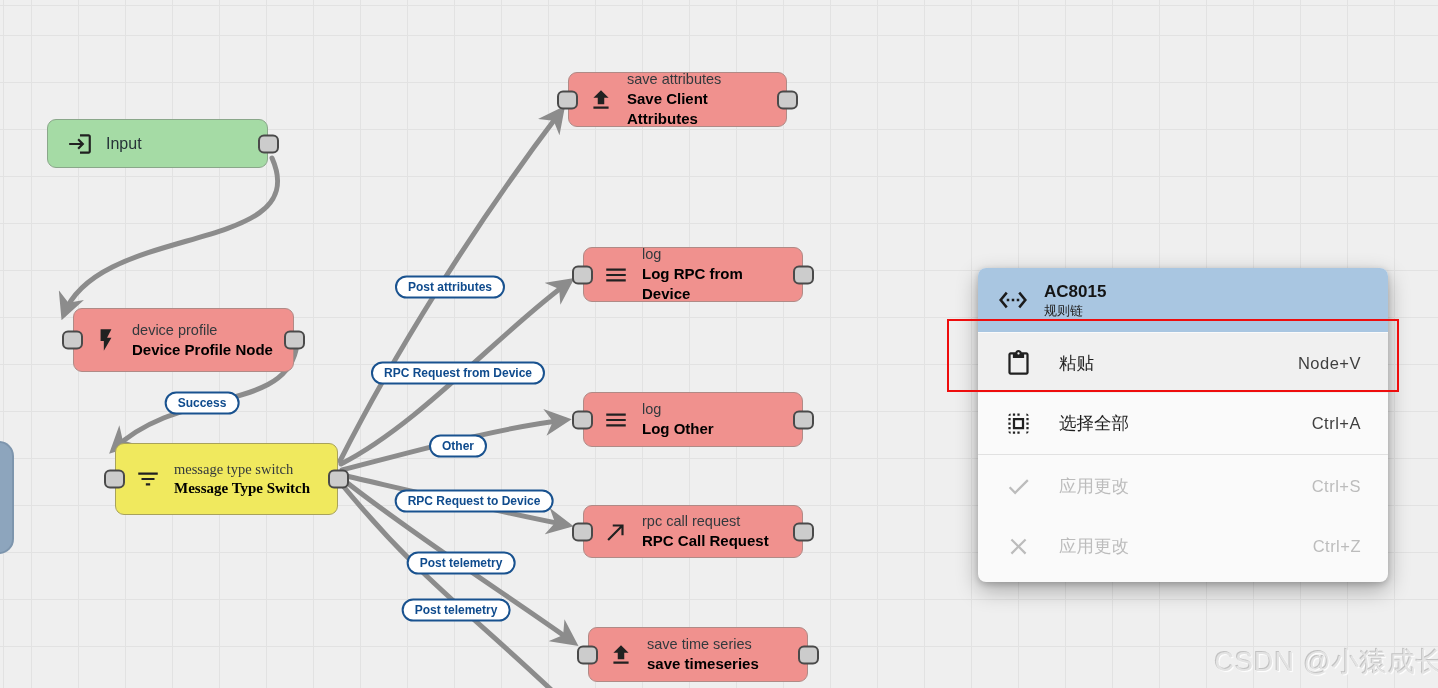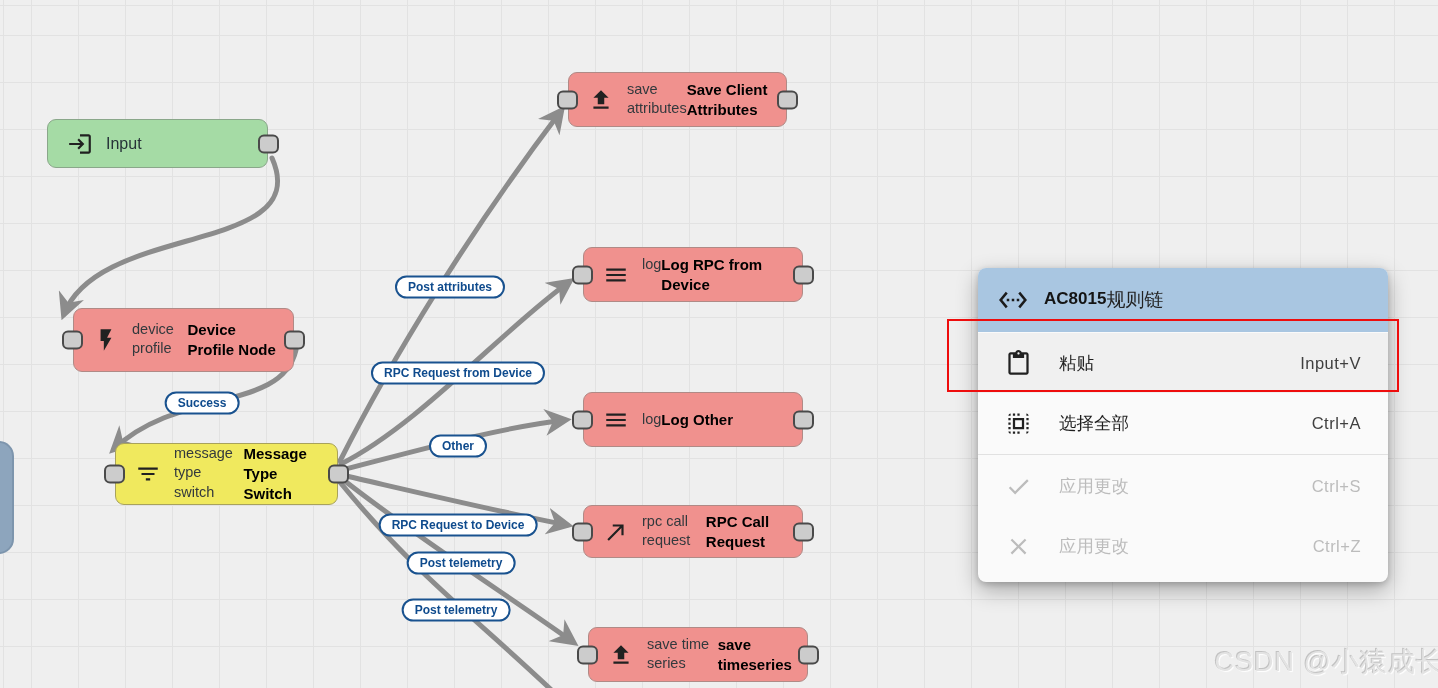--- a/index.html
+++ b/index.html
@@ -16,21 +16,21 @@
 
   .node {
     position:absolute; z-index:3;
     display:flex; align-items:center; gap:13px;
     padding:0 14px 0 19px;
     border:1px solid #93958f; border-radius:9px;
     color:#2d3436;
   }
   .node .nicon { flex:0 0 auto; width:26px; height:26px; }
   .node .nicon svg { width:26px; height:26px; fill:#212121; }
-  .ntext { display:flex; line-height:1.32; }
+  .ntext { display:flex; flex-direction:column; line-height:1.32; }
   .ntype { font-size:14.5px; font-weight:400; color:#33393d; }
   .nname { font-size:15px; font-weight:700; color:#000000; }
   .node-green  { background:#a5dba5; border-color:#8aa78a; }
   .node-pink   { background:#f0918e; border-color:#b08a86; }
   .node-yellow { background:#f0e95e; border-color:#a8a25c; }
   .single-label { font-size:16px; font-weight:500; color:#263238; }
 
   .port {
     position:absolute; width:21px; height:19px;
     background:#cccccc; border:2px solid #4a4a4a; border-radius:6px;
@@ -54,23 +54,23 @@
   #context-menu {
     position:absolute; left:978px; top:268px; width:410px; z-index:10;
     background:#fafafa; border-radius:8px;
     box-shadow:0 8px 22px rgba(0,0,0,.30), 0 2px 6px rgba(0,0,0,.18);
   }
   .menu-header {
     height:64px; background:#a9c6e1; border-radius:8px 8px 0 0;
     display:flex; align-items:center; padding:0 20px; gap:16px;
   }
   .menu-header .hicon svg { width:30px; height:30px; fill:#1b1b1b; display:block; }
-  .htext { display:flex; flex-direction:row; line-height:1.25; }
+  .htext { display:flex; flex-direction:column; line-height:1.25; }
   .htitle { font-size:17px; font-weight:700; color:#141414; }
-  .hsub   { font-size:19px; font-weight:400; color:#232323;text-align:center; }
+  .hsub   { font-size:13px; font-weight:400; color:#232323; }
   .menu-body { padding:1px 0 6px 0; }
   .menu-item {
     height:60px; display:flex; align-items:center; padding:10px 27px;
     cursor:pointer; background:transparent;
   }
   .menu-item.hovered { background:#f0f0f0; }
   .mi-icon { width:27px; height:27px; flex:0 0 auto; }
   .mi-icon svg { width:27px; height:27px; fill:#212121; display:block; }
   .mi-label { margin-left:27px; font-size:17.5px; color:#1f1f1f; }
   .mi-shortcut { margin-left:auto; font-size:16.5px; color:#3f3f3f; letter-spacing:.5px; }
@@ -132,21 +132,21 @@
         </svg>
     </span>
     <span class="ntext">
       <span class="ntype">device profile</span>
       <span class="nname">Device Profile Node</span>
     </span>
     <span class="port pl"></span>
     <span class="port pr"></span>
   </div>
 
-  <div class="node node-yellow" style="left:115px; top:443px; width:223px; height:62px;">
+  <div class="node node-yellow" style="left:115px; top:443px; width:223px; height:72px;font-family:Liberation Serif, serif;">
     <span class="nicon">
       <svg viewBox="0 0 24 24">
           <path d="M10 18h4v-2h-4v2zM3 6v2h18V6H3zm3 7h12v-2H6v2z"></path>
         </svg>
     </span>
     <span class="ntext">
       <span class="ntype">message type switch</span>
       <span class="nname">Message Type Switch</span>
     </span>
     <span class="port pl"></span>
@@ -220,21 +220,21 @@
       <span class="nname">save timeseries</span>
     </span>
     <span class="port pl"></span>
     <span class="port pr"></span>
   </div>
 
   <div class="edge-label" style="left:450px; top:287px;">Post attributes</div>
   <div class="edge-label" style="left:458px; top:373px;">RPC Request from Device</div>
   <div class="edge-label" style="left:202px; top:403px;">Success</div>
   <div class="edge-label" style="left:458px; top:446px;">Other</div>
-  <div class="edge-label" style="left:458px; top:501px;margin-top:24px;">RPC Request to Device</div>
+  <div class="edge-label" style="left:474px; top:501px;">RPC Request to Device</div>
   <div class="edge-label" style="left:461px; top:563px;">Post telemetry</div>
   <div class="edge-label" style="left:456px; top:610px;">Post telemetry</div>
 
   <div id="context-menu">
     <div class="menu-header">
       <span class="hicon">
         <svg viewBox="0 0 24 24">
             <path d="M7.77 6.76 6.23 5.48.82 12l5.41 6.52 1.54-1.28L3.42 12l4.35-5.24zM7 13h2v-2H7v2zm10-2h-2v2h2v-2zm-6 2h2v-2h-2v2zm6.77-7.52-1.54 1.28L20.58 12l-4.35 5.24 1.54 1.28L23.18 12l-5.41-6.52z"></path>
           </svg>
       </span>
@@ -244,21 +244,21 @@
       </span>
     </div>
     <div class="menu-body">
       <div class="menu-item hovered">
         <span class="mi-icon">
           <svg viewBox="0 0 24 24">
               <path d="M19 2h-4.18C14.4.84 13.3 0 12 0c-1.3 0-2.4.84-2.82 2H5c-1.1 0-2 .9-2 2v16c0 1.1.9 2 2 2h14c1.1 0 2-.9 2-2V4c0-1.1-.9-2-2-2zm-7 0c.55 0 1 .45 1 1s-.45 1-1 1-1-.45-1-1 .45-1 1-1zm7 18H5V4h2v3h10V4h2v16z"></path>
             </svg>
         </span>
         <span class="mi-label">粘贴</span>
-        <span class="mi-shortcut">Input+V</span>
+        <span class="mi-shortcut">Node+V</span>
       </div>
       <div class="menu-item">
         <span class="mi-icon">
           <svg viewBox="0 0 24 24">
               <path d="M3 5h2V3c-1.1 0-2 .9-2 2zm0 8h2v-2H3v2zm4 8h2v-2H7v2zM3 9h2V7H3v2zm10-6h-2v2h2V3zm6 0v2h2c0-1.1-.9-2-2-2zM5 21v-2H3c0 1.1.9 2 2 2zm-2-4h2v-2H3v2zM9 3H7v2h2V3zm2 18h2v-2h-2v2zm8-8h2v-2h-2v2zm0 8c1.1 0 2-.9 2-2h-2v2zm0-12h2V7h-2v2zm0 8h2v-2h-2v2zm-8 4h2v-2h-2v2zm0-16h2V3h-2v2zM7 17h10V7H7v10zm2-8h6v6H9V9z"></path>
             </svg>
         </span>
         <span class="mi-label">选择全部</span>
         <span class="mi-shortcut">Ctrl+A</span>
       </div>

